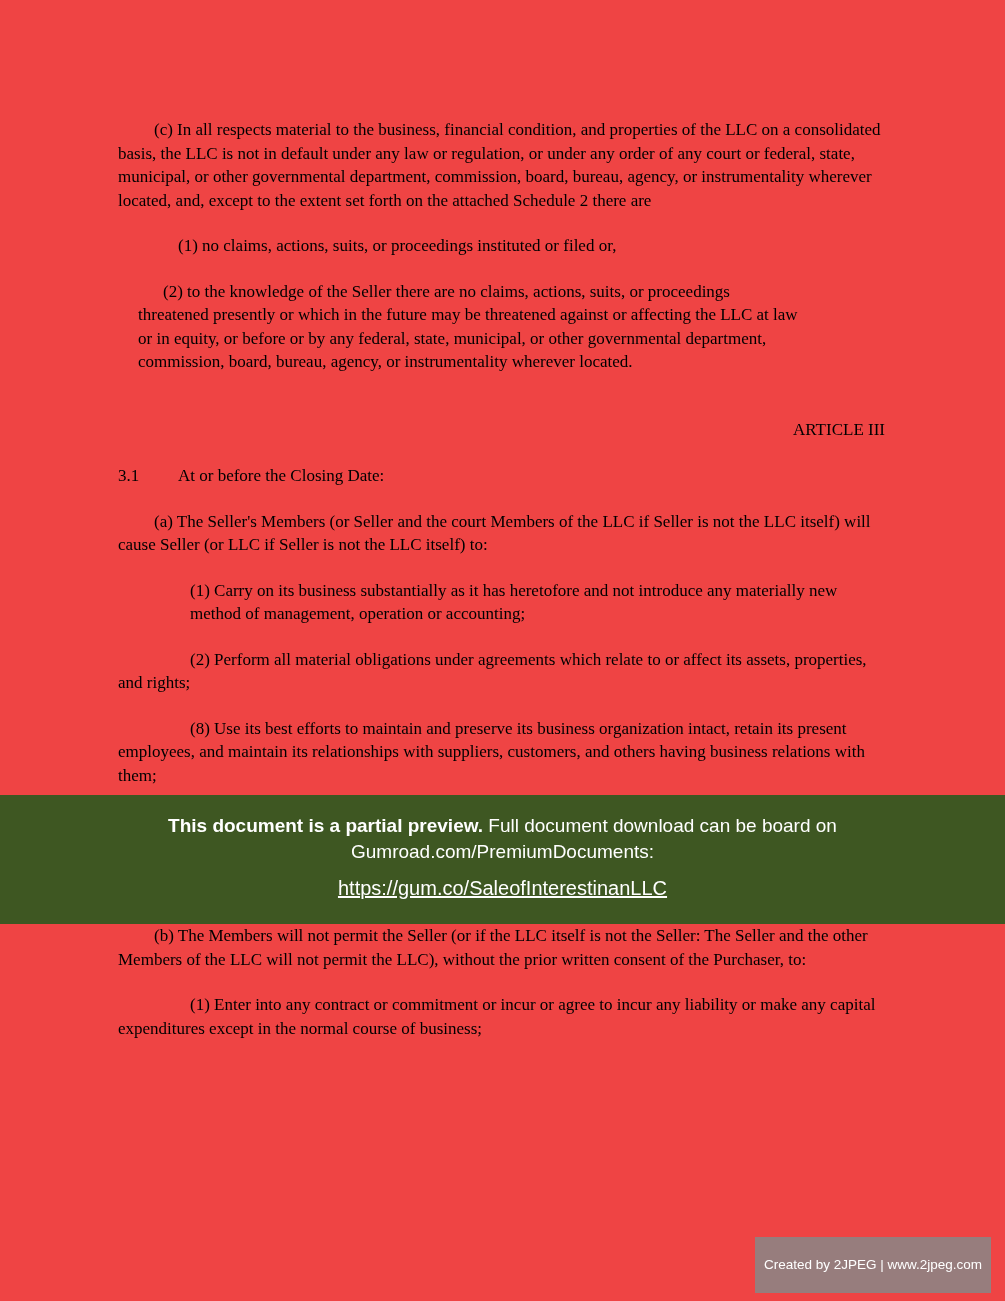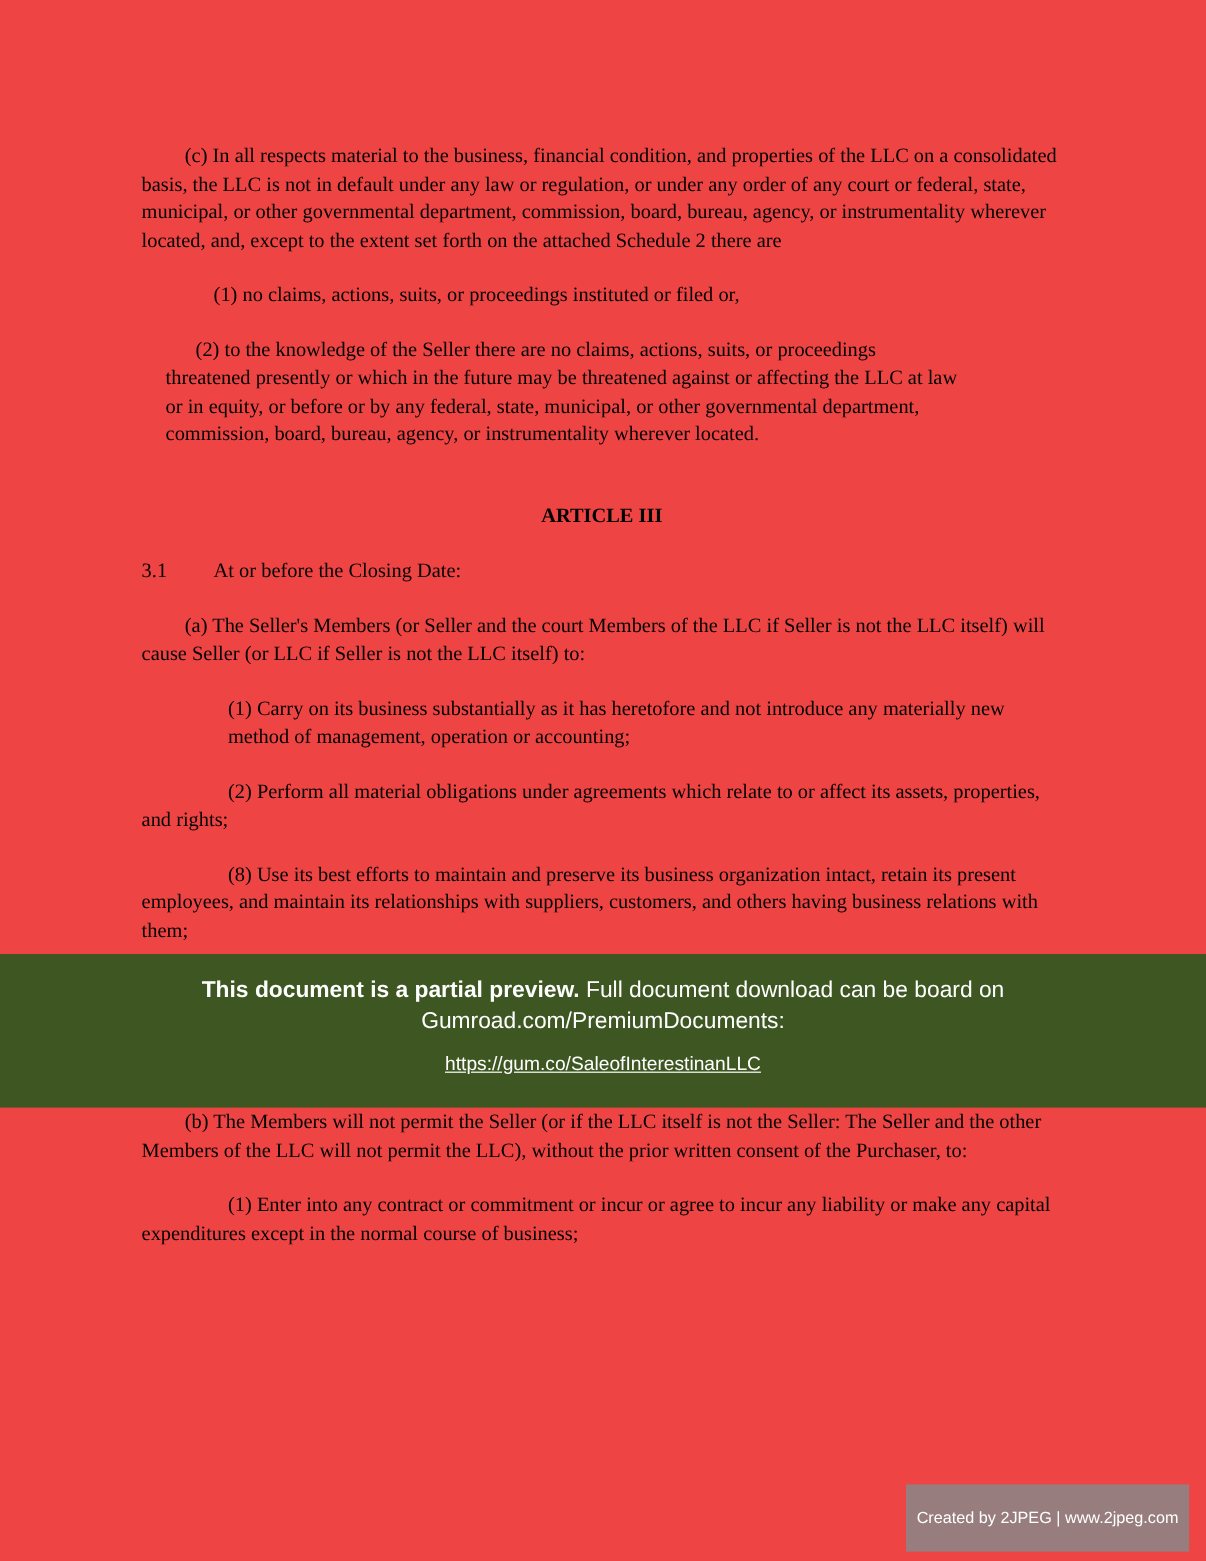--- a/index.html
+++ b/index.html
@@ -40,23 +40,22 @@
     margin-right: 85px;
     text-indent: 25px;
   }
   .sub-item-block {
     margin-left: 72px;
   }
   .sub-item-hang {
     text-indent: 72px;
   }
   .article-heading {
-    text-align: center;
+    text-align: right;
     margin: 44px 0 23px 0;
-    font-weight: bold;
   }
   .section-line {
     margin: 0 0 22px 0;
   }
   .section-num {
     display: inline-block;
     width: 60px;
   }
   .banner {
     box-sizing: border-box;
@@ -69,21 +68,21 @@
     text-align: center;
     padding: 18px 40px 22px 40px;
     margin: 8px 0 0 0;
   }
   .banner .bold {
     font-weight: bold;
   }
   .banner-link {
     display: inline-block;
     margin-top: 10px;
-    font-size: 16px;
+    font-size: 20px;
     color: #ffffff;
     text-decoration: underline;
   }
   .watermark {
     position: absolute;
     right: 14px;
     bottom: 8px;
     background: rgba(135, 135, 135, 0.85);
     color: #ffffff;
     font-family: "Liberation Sans", sans-serif;

